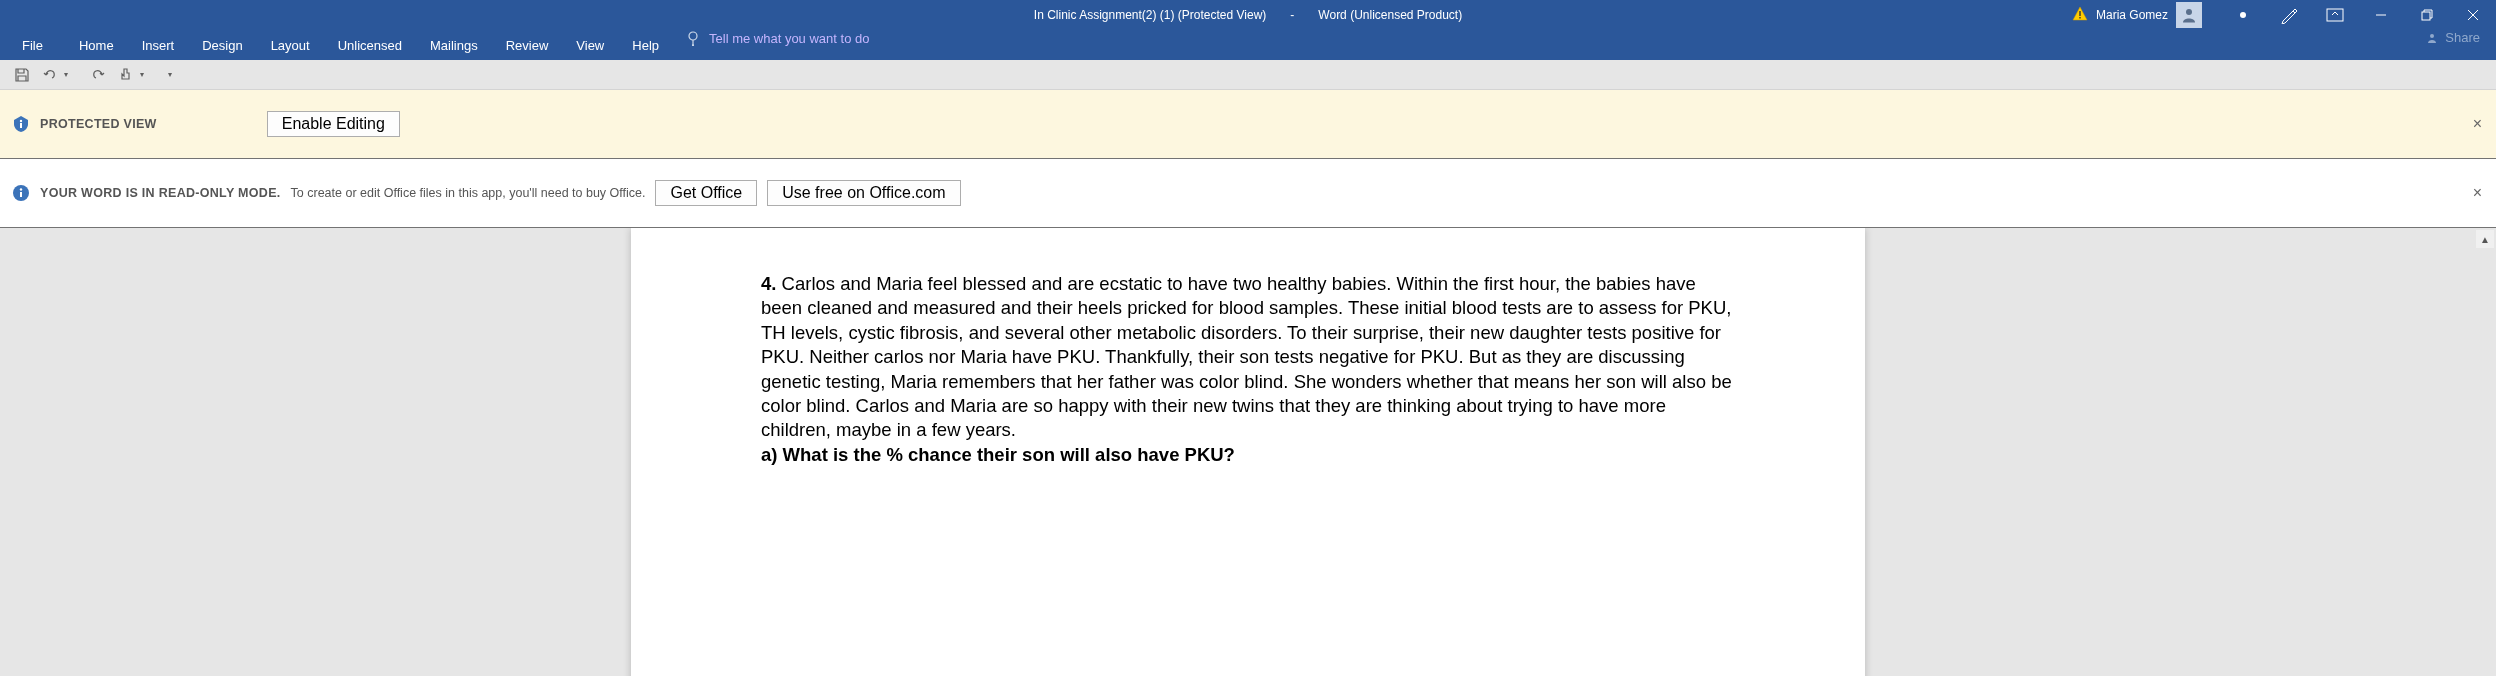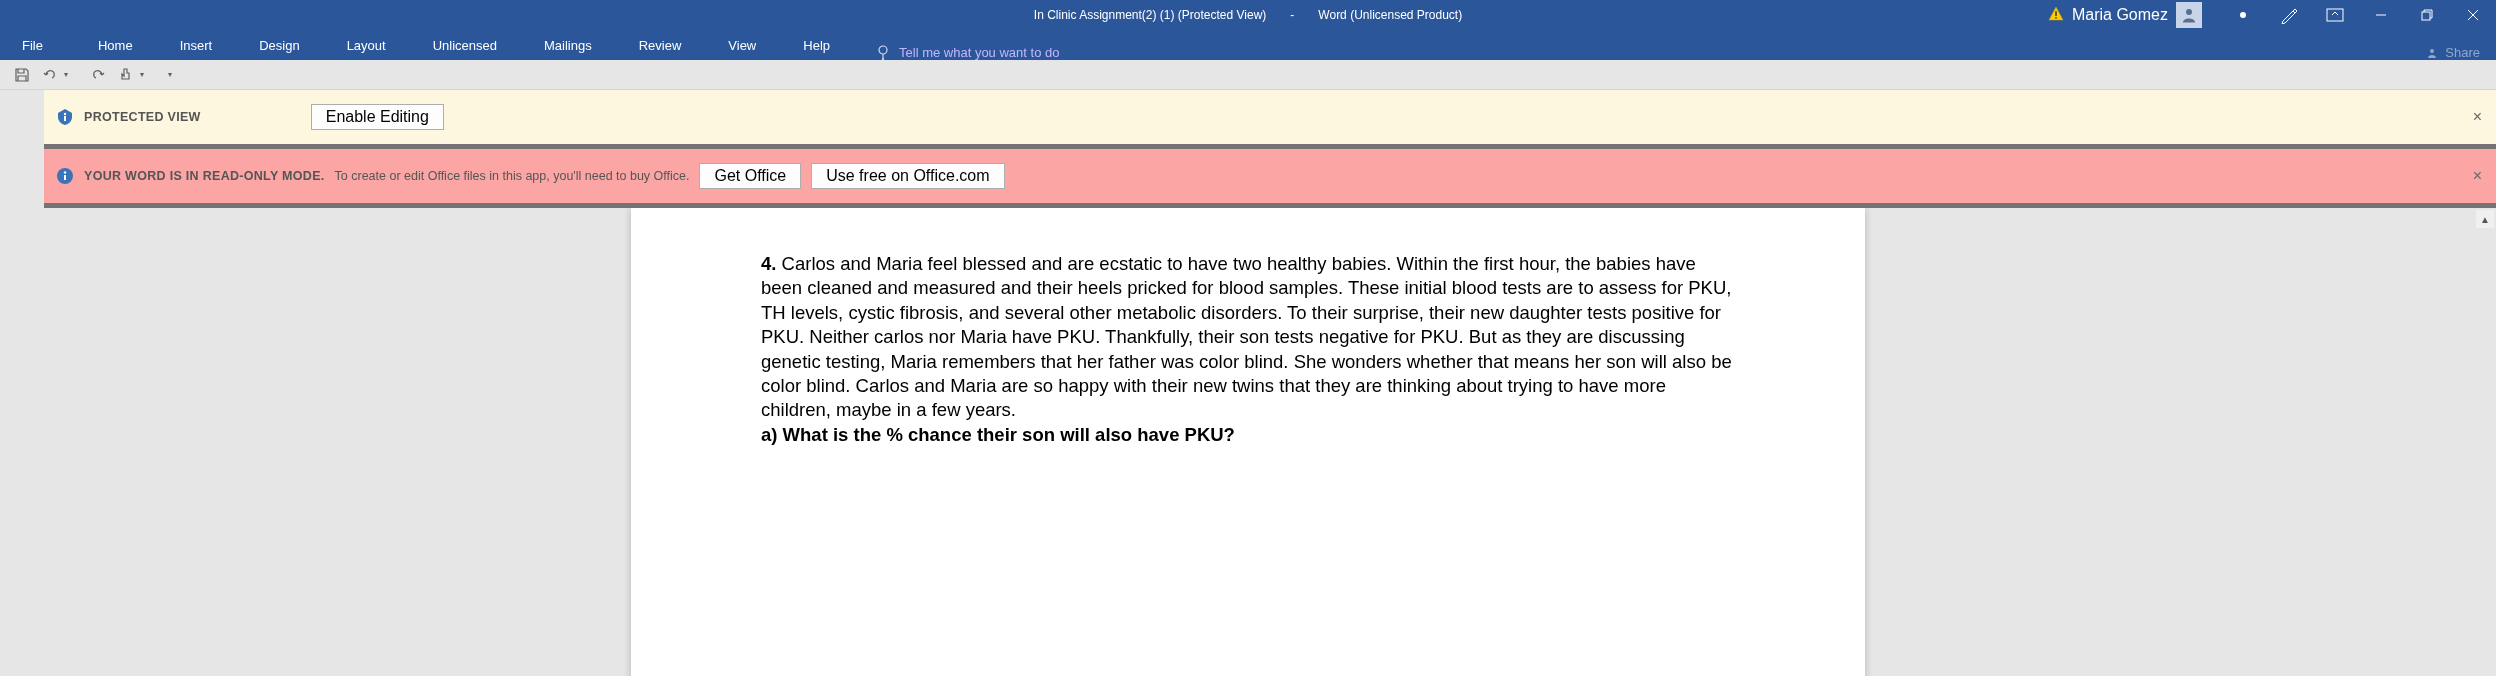--- a/index.html
+++ b/index.html
@@ -3,46 +3,46 @@
 <meta charset="utf-8">
 <style>
 * { margin: 0; padding: 0; box-sizing: border-box; font-family: "Segoe UI", Arial, sans-serif; }
 body { background: #e6e6e6; overflow: hidden; width: 2496px; height: 676px; }
 
 
 .titlebar { background: #2b579a; height: 30px; display: flex; align-items: center; color: #fff; font-size: 12px; position: relative; }
 .titlebar-center { position: absolute; left: 50%; transform: translateX(-50%); display: flex; align-items: center; gap: 24px; }
 .titlebar-right { margin-left: auto; display: flex; align-items: center; height: 100%; }
 .title-warn { color: #ffcc00; margin-right: 8px; font-size: 14px; }
-.user-name { margin-right: 8px; font-size: 16px; }
+.user-name { margin-right: 8px; font-size: 12px; }
 .avatar { width: 26px; height: 26px; background: #c8d5e8; display: flex; align-items: center; justify-content: center; margin-right: 18px; }
 .avatar svg { width: 18px; height: 18px; fill: #5a6f8c; }
 .title-btn { width: 46px; height: 30px; display: flex; align-items: center; justify-content: center; cursor: pointer; }
 .title-btn svg { stroke: #fff; fill: none; stroke-width: 1; }
 .title-dot { width: 6px; height: 6px; background: #fff; border-radius: 50%; }
 
 
-.ribbon-tabs { background: #2b579a; height: 30px; display: flex; align-items: flex-end; color: #fff; font-size: 13px; gap: 19px; }
+.ribbon-tabs { background: #2b579a; height: 30px; display: flex; align-items: flex-start; color: #fff; font-size: 13px; }
 .ribbon-tab { padding: 0 14px; height: 30px; display: flex; align-items: center; cursor: pointer; }
 .tellme { display: flex; align-items: center; gap: 8px; margin-left: 12px; color: #c4b5fd; font-style: normal; }
 .tellme svg { stroke: #cdd9ea; fill: none; stroke-width: 1.2; }
 .share { margin-left: auto; margin-right: 16px; color: #8fa8cc; display: flex; align-items: center; gap: 6px; }
 .share svg { fill: #8fa8cc; }
 
 
 .qat { background: #e6e6e6; height: 30px; display: flex; align-items: center; padding-left: 10px; gap: 4px; border-bottom: 1px solid #d4d4d4; }
 .qat-btn { width: 24px; height: 24px; display: flex; align-items: center; justify-content: center; cursor: pointer; }
 .qat-btn svg { stroke: #606060; fill: none; stroke-width: 1.2; }
 .qat-sep { width: 10px; }
 .qat-caret { font-size: 8px; color: #606060; margin-left: -2px; }
 
 
-.msgbar { display: flex; align-items: center; padding: 14px 12px; font-size: 12.5px; gap: 10px; border-bottom: 5px solid #737373; position: relative; margin-left: 44px; }
+.msgbar { display: flex; align-items: center; padding: 21px 12px; font-size: 12.5px; gap: 10px; border-bottom: 1px solid #737373; position: relative; }
 .msgbar.yellow { background: #fdf7df; color: #333; }
-.msgbar.pink { background: #fca5a5; color: #333; }
+.msgbar.pink { background: #ffffff; color: #333; }
 .msgbar .info-icon { width: 18px; height: 18px; }
 .msgbar .info-icon svg { width: 18px; height: 18px; }
 .msgbar .bold { font-weight: 600; letter-spacing: 0.3px; color: #555; }
 .msgbar .msg-text { color: #555; }
 .msgbar .msg-link { color: #2b5797; text-decoration: underline; cursor: pointer; }
 .msgbar .msg-btn { background: #fdfdfd; border: 1px solid #adadad; padding: 3px 14px; font-size: 16px; cursor: pointer; }
 .msgbar .close { position: absolute; right: 14px; font-size: 16px; color: #666; cursor: pointer; }
 
 
 .doc-area { position: relative; background: #e6e6e6; height: calc(676px - 30px - 30px - 30px - 32px - 32px); display: flex; justify-content: center; overflow: hidden; }

